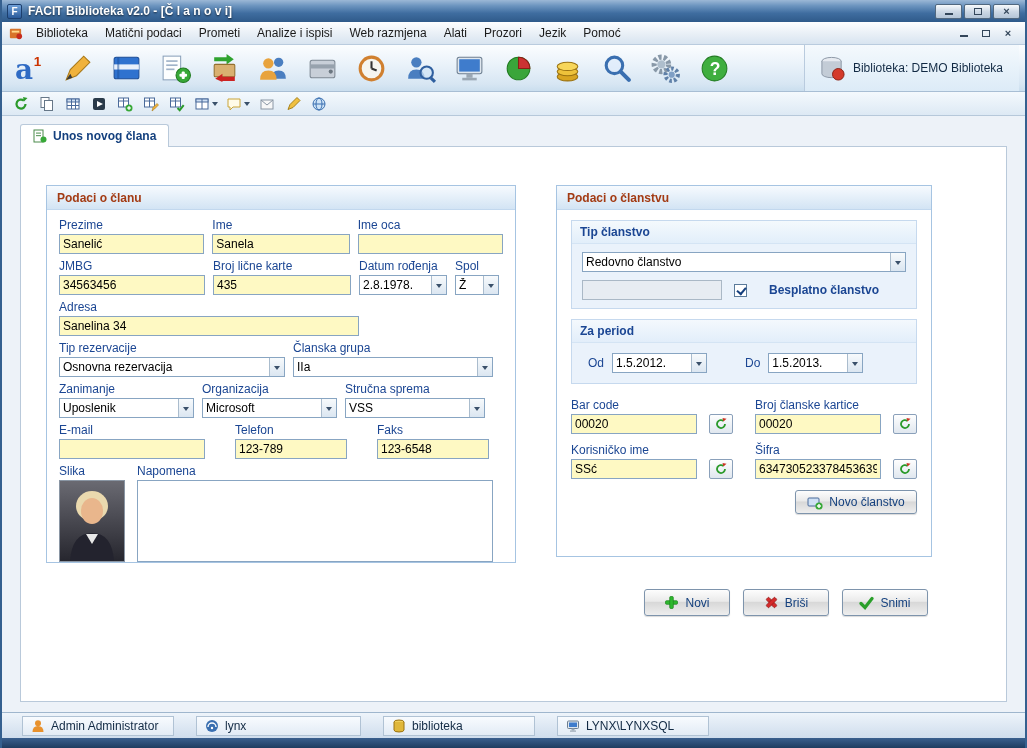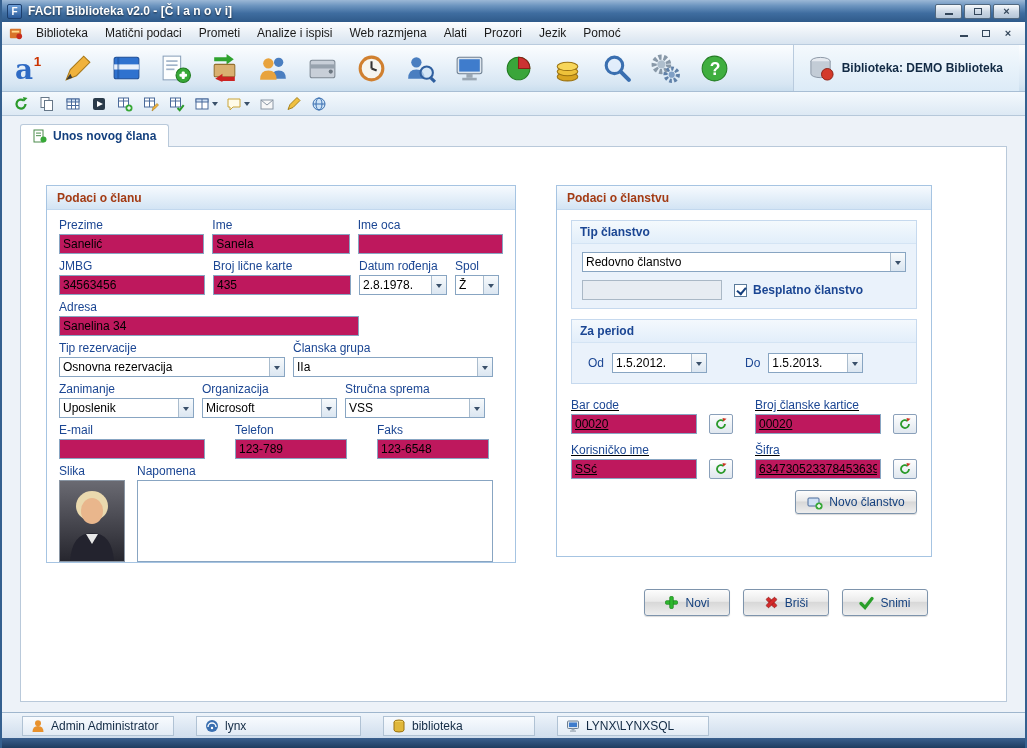--- a/index.html
+++ b/index.html
@@ -40,21 +40,21 @@
   .mdi-ctrls { margin-left:auto; display:flex; gap:8px; align-items:center; padding-right:4px; }
   .mdi-btn { width:14px; height:12px; display:flex; align-items:center; justify-content:center; color:#33465a; }
   
   .toolbar {
     height:47px; flex:0 0 47px; display:flex; align-items:center; padding:0 6px; gap:8px;
     background:linear-gradient(#fbfdff,#ebf3fa 40%,#d7e6f3 85%,#cadeee); border-bottom:1px solid #a8bed4;
   }
   .tbtn { width:41px; height:41px; display:flex; align-items:center; justify-content:center; border-radius:3px; }
   .tbtn svg { width:33px; height:33px; }
   .lib-panel { margin-left:auto; height:100%; display:flex; align-items:center; gap:7px; padding:0 16px 0 14px;
-    border-left:1px solid #b9cbde; background:linear-gradient(#f4f9fd,#dcebf7);font-weight:bold; }
+    border-left:1px solid #b9cbde; background:linear-gradient(#f4f9fd,#dcebf7); }
   .lib-panel svg { width:27px; height:27px; }
   .lib-label { color:#122a44; }
   
   .smalltoolbar {
     height:24px; flex:0 0 24px; display:flex; align-items:center; padding:0 8px; gap:4px;
     background:linear-gradient(#f4f9fd,#dde9f4); border-bottom:1px solid #b6c8da;
   }
   .sbtn { height:20px; min-width:22px; display:flex; align-items:center; justify-content:center; gap:2px; padding:0 2px; }
   .sbtn svg { width:16px; height:16px; }
   
@@ -70,44 +70,44 @@
   .groups { display:flex; gap:40px; align-items:flex-start; }
   
   .groupbox { border:1px solid #a6c4e2; background:#fff; }
   .gb-left  { width:470px; height:378px; }
   .gb-right { width:376px; height:372px; }
   .gb-header { height:24px; display:flex; align-items:center; padding:0 10px; font-weight:bold; color:#a33b14;
     background:linear-gradient(#f6fafe,#e1edf8 60%,#d3e4f4); border-bottom:1px solid #c2d8ee; }
   .gb-body { padding:8px 12px; }
   .frow { display:flex; gap:8px; margin-bottom:5px; }
   .lbl { display:block; color:#1b4693; margin-bottom:2px; white-space:nowrap; }
-  .txt { height:20px; width:100%; border:1px solid #88a5c2; padding:0 3px; background:#be185d; color:#000;
+  .txt { height:20px; width:100%; border:1px solid #88a5c2; padding:0 3px; background:#fef9c3; color:#000;
     font:12px "Liberation Sans","DejaVu Sans",sans-serif; }
   .txt.tiny { font-size:12px; }
   .txt:disabled { background:#e7ecf2; border-color:#aab8c6; }
   .dd { height:20px; border:1px solid #88a5c2; background:#fff; display:flex; align-items:center; }
   .dd-val { flex:1; padding:0 3px; white-space:nowrap; overflow:hidden; }
   .dd-btn { width:15px; align-self:stretch; border-left:1px solid #aabccd;
     background:linear-gradient(#f7fafc,#dbe6f1); display:flex; align-items:center; justify-content:center; }
   .arr { width:0; height:0; border:3.5px solid transparent; border-top:4.5px solid #3a506a; margin-top:4px; }
   textarea.note { width:356px; height:82px; border:1px solid #88a5c2; resize:none;
     font:12px "Liberation Sans","DejaVu Sans",sans-serif; padding:2px; }
   .photo { width:66px; height:82px; border:1px solid #8a96a4; display:block; }
   
   .subpanel { border:1px solid #c6d9ee; background:#eaf2fb; margin-bottom:10px; }
   .sp-header { padding:4px 8px; font-weight:bold; color:#1b4693;
     background:linear-gradient(#f4f9fd,#e2eefa); border-bottom:1px solid #d4e4f4; }
   .sp-body { padding:8px 10px; }
-  .cbwrap { display:flex; align-items:center; gap:6px; }
+  .cbwrap { display:flex; align-items:center; gap:22px; }
   .cb { width:13px; height:13px; background:#fff; border:1px solid #5a7a9a; position:relative; flex:0 0 13px; }
   .cb::after { content:""; position:absolute; left:2px; top:2px; width:7px; height:4px;
     border-left:2px solid #16407e; border-bottom:2px solid #16407e; transform:rotate(-50deg); }
   .cblabel { color:#1b4693; font-weight:bold; }
   .pair-row { display:flex; gap:22px; margin-bottom:9px; }
-  .pair { width:163px;text-decoration:underline; }
+  .pair { width:163px; }
   .pair-inner { display:flex; gap:12px; align-items:center; }
   .keybtn { width:24px; height:20px; flex:0 0 24px; border:1px solid #8aa0ba; border-radius:2px;
     background:linear-gradient(#fefefe,#e0e7ef); display:flex; align-items:center; justify-content:center; }
   .keybtn svg { width:14px; height:14px; }
   
   .btn { height:27px; border:1px solid #7e94ac; border-radius:3px; color:#14407e;
     background:linear-gradient(#fdfdfd,#eaeaea 45%,#d8d8d8 50%,#eeeeee);
     display:flex; align-items:center; justify-content:center; gap:6px; box-shadow:0 1px 1px rgba(0,0,0,.15); }
   .btn svg { width:15px; height:15px; }
   .btn.big { width:86px; }

